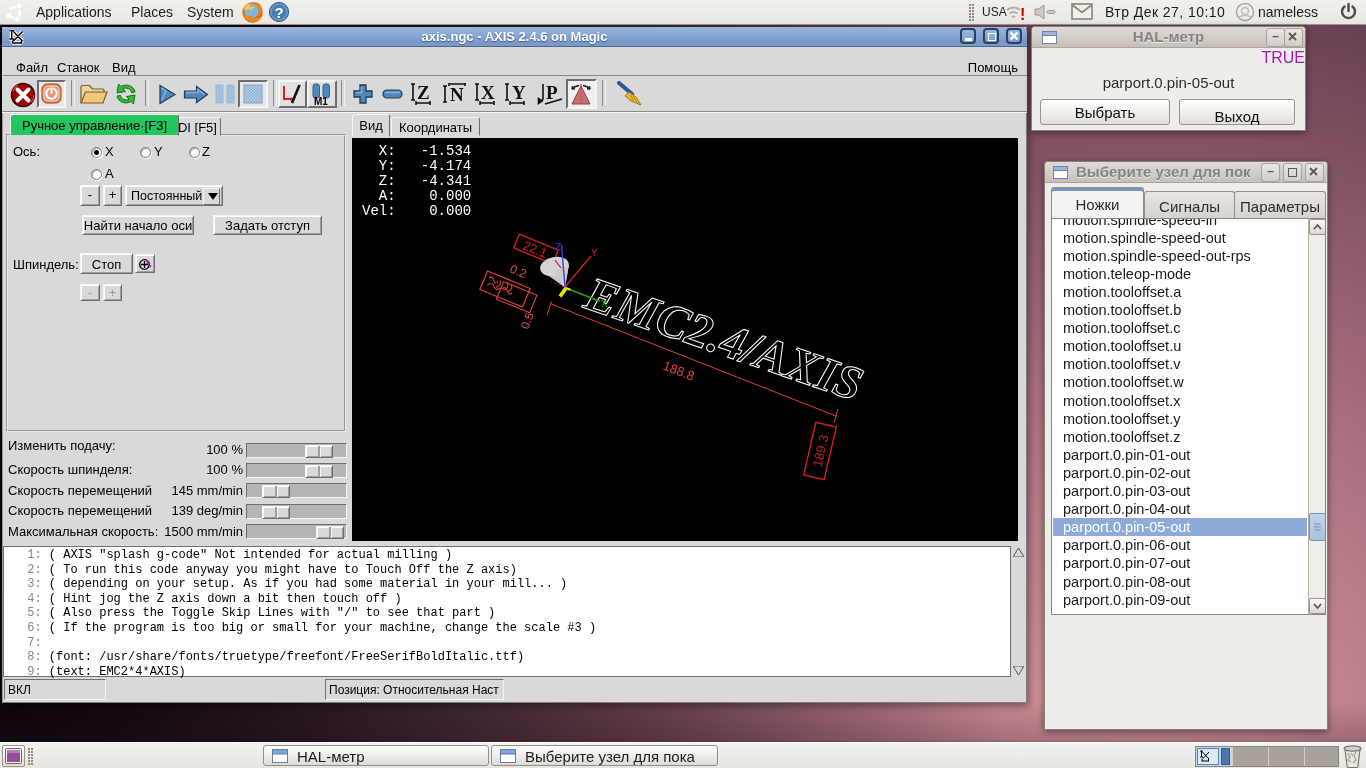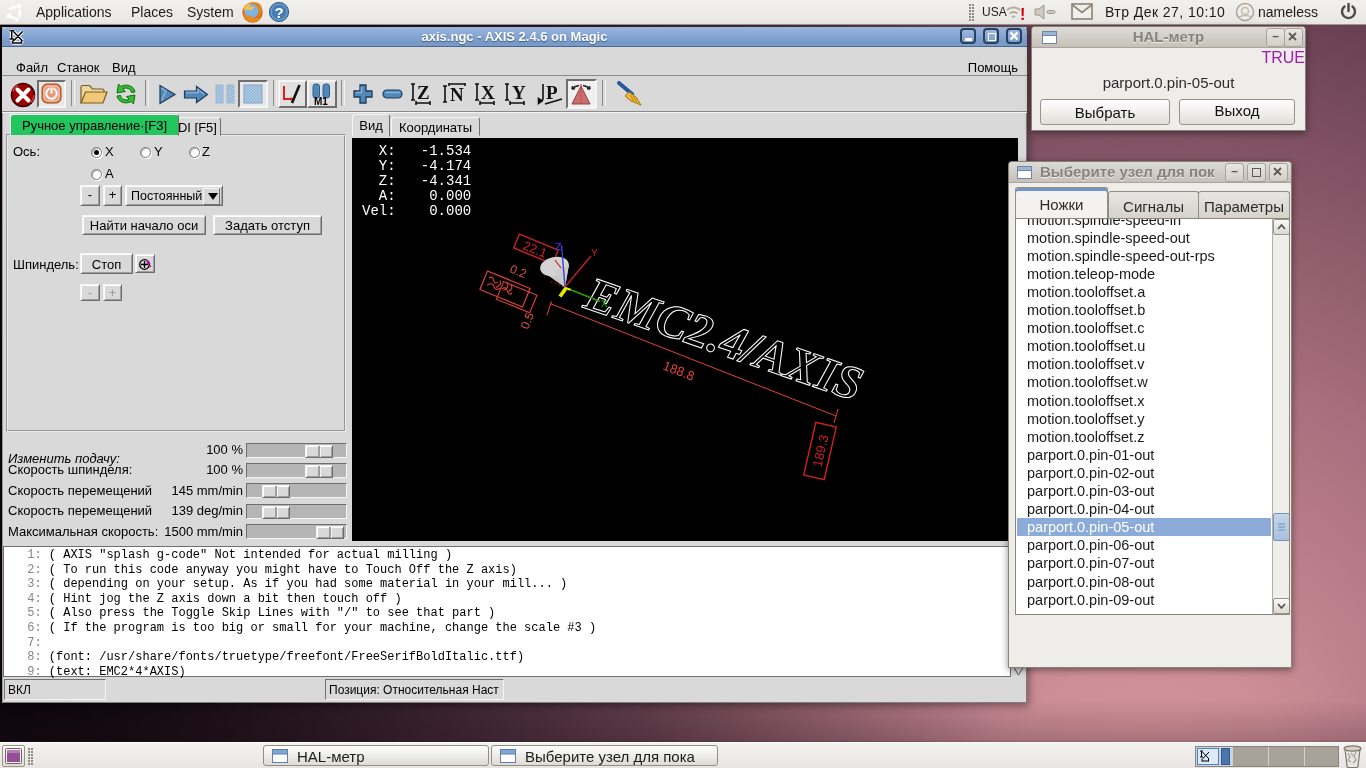--- a/index.html
+++ b/index.html
@@ -263,36 +263,36 @@
     <span class="radio" style="left:187px;top:35px;"></span>
     <span class="lbl13" style="left:200px;top:32px;">Z</span>
     <span class="radio" style="left:89px;top:57px;"></span>
     <span class="lbl13" style="left:103px;top:54px;">A</span>
     <div class="tkbtn" style="left:78px;top:73px;width:20px;height:21px;font-size:13px;line-height:17px;">-</div>
     <div class="tkbtn" style="left:101px;top:73px;width:19px;height:21px;font-size:13px;line-height:17px;">+</div>
     <div class="tkbtn" style="left:123px;top:73px;width:98px;height:21px;text-align:left;padding:3px 0 0 5px;font-size:12.5px;">Постоянный
       <span style="position:absolute;right:2px;top:2px;width:15px;height:15px;background:#d9d9d9;border:1px solid;border-color:#f5f5f5 #6e6e6e #6e6e6e #f5f5f5;"></span>
       <span style="position:absolute;right:4px;top:7px;width:0;height:0;border:5.5px solid transparent;border-top:7px solid #000;"></span>
     </div>
-    <div class="tkbtn" style="left:80px;top:103px;width:124px;height:20px;padding-top:2px;">Найти начало оси</div>
+    <div class="tkbtn" style="left:80px;top:103px;width:112px;height:20px;padding-top:2px;">Найти начало оси</div>
     <div class="tkbtn" style="left:211px;top:103px;width:109px;height:20px;padding-top:2px;">Задать отступ</div>
     <span class="lbl13" style="left:11px;top:145px;">Шпиндель:</span>
     <div class="tkbtn" style="left:78px;top:141px;width:53px;height:21px;padding-top:3px;">Стоп</div>
     <div class="tkbtn" style="left:133px;top:142px;width:20px;height:19px;">
       <svg width="14" height="14" viewBox="0 0 14 14" style="position:absolute;left:2px;top:2px">
         <circle cx="6.5" cy="7.5" r="4.8" fill="none" stroke="#000" stroke-width="1.3"></circle>
         <path d="M6.5 4 v7 M3 7.5 h7" stroke="#000" stroke-width="1.3"></path>
         <path d="M8 2.5 a6 6 0 0 1 4.5 4.5 l-3.5 0 z" fill="#a020a0"></path>
         <path d="M13.5 8.5 l-3.8 -1 2.6 3.2 z" fill="#a020a0"></path>
       </svg>
     </div>
     <div class="tkbtn" style="left:78px;top:172px;width:20px;height:17px;color:#9a9a9a;font-size:12px;padding-top:1px;">-</div>
     <div class="tkbtn" style="left:101px;top:172px;width:19px;height:17px;color:#9a9a9a;font-size:12px;padding-top:1px;">+</div>
 
-    <span class="lbl13" style="left:6px;top:339px;font-style:italic;">Изменить подачу:</span>
+    <span class="lbl13" style="left:6px;top:326px;">Изменить подачу:</span>
     <span class="lbl13" style="right:109px;top:330px;">100 %</span>
     <div class="trough" style="left:244px;top:331px;width:101px;">
         <span class="shandle" style="left:58px;"></span>
       </div>
     <span class="lbl13" style="left:6px;top:350px;">Скорость шпинделя:</span>
     <span class="lbl13" style="right:109px;top:350px;">100 %</span>
     <div class="trough" style="left:244px;top:351px;width:101px;">
         <span class="shandle" style="left:58px;"></span>
       </div>
     <span class="lbl13" style="left:6px;top:371px;">Скорость перемещений</span>
@@ -418,24 +418,24 @@
       </div>
     <div class="wbtn" style="left:252px;">
         <svg width="15" height="15" style="position:absolute;left:0;top:0">
           <path d="M4 4 l7 7 M11 4 l-7 7" stroke="#5c5952" stroke-width="1.8"></path>
         </svg>
       </div>
   </div>
   <div class="abs" style="left:0;top:22px;width:100%;text-align:right;font-size:16px;color:#a21caf;">TRUE</div>
   <div class="abs" style="left:0;top:47px;width:100%;text-align:center;font-size:15px;color:#2c2c2c;">parport.0.pin-05-out</div>
   <div class="gtkbtn" style="left:8px;top:72px;width:130px;height:26px;padding-top:4px;">Выбрать</div>
-  <div class="gtkbtn" style="left:147px;top:72px;width:116px;height:26px;padding-top:2px;">Выход</div>
+  <div class="gtkbtn" style="left:147px;top:72px;width:116px;height:26px;padding-top:8px;">Выход</div>
 </div>
 
-<div id="nodewin" class="abs gtkwin" style="left:1008px;top:161px;width:284px;height:507px;">
+<div id="nodewin" class="abs gtkwin" style="left:1044px;top:161px;width:284px;height:569px;">
   <div class="gtktitle">
     <svg width="15" height="13" style="position:absolute;left:8px;top:4px">
         <rect x="0.5" y="0.5" width="14" height="12" fill="#fff" stroke="#6a87ab"></rect>
         <rect x="0.5" y="0.5" width="14" height="4" fill="#9cb6d4" stroke="#6a87ab"></rect>
       </svg>
     <div style="position:absolute;left:31px;top:1px;font-weight:bold;font-size:15px;color:#86827c;text-shadow:0 1px 0 #eee;">Выберите узел для пок</div>
     <div class="wbtn" style="left:216px;">
         <span style="top:0px;position:absolute;width:100%;text-align:center;line-height:15px;font-size:12px;color:#5c5952;font-weight:bold;">–</span>
       </div>
     <div class="wbtn" style="left:238px;">

